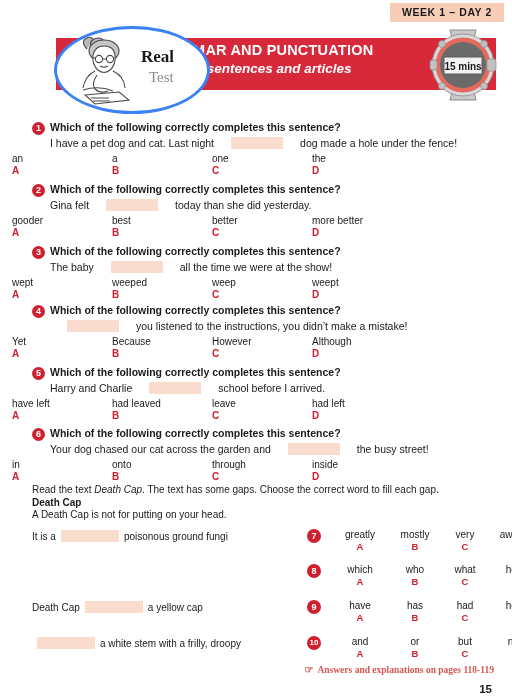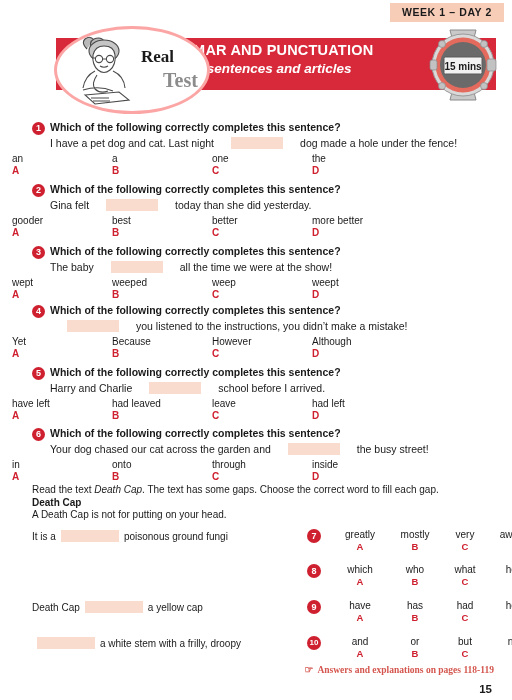--- a/index.html
+++ b/index.html
@@ -33,32 +33,32 @@
   }
   .banner-title{
     font-size:14.5px;font-weight:bold;letter-spacing:.2px;line-height:17px;
   }
   .banner-sub{
     font-size:13.5px;font-style:italic;font-weight:bold;line-height:17px;margin-top:1px;
   }
   
   .badge{
     position:absolute;left:54px;top:26px;width:150px;height:82px;
-    border:3px solid #fca5a5;border-radius:50%;
+    border:3px solid #3b82f6;border-radius:50%;
     background:#ffffff;overflow:hidden;
   }
   .badge-real{
     position:absolute;left:84px;top:18px;
     font-family:"Liberation Serif", serif;
     font-weight:bold;font-size:17px;color:#1a1a1a;
   }
   .badge-test{
     position:absolute;left:92px;top:40px;
     font-family:"Liberation Serif", serif;
-    font-weight:bold;font-size:20px;color:#8c8c8c;margin-left:14px;
+    font-weight:normal;font-size:15px;color:#8c8c8c;
   }
   .badge-fig{position:absolute;left:10px;top:6px;}
 
   .watch{position:absolute;left:424px;top:26px;}
 
   
   .q{position:absolute;left:32px;width:450px;}
   .qnum{
     position:absolute;left:0px;top:0px;
     width:13px;height:13px;border-radius:50%;

